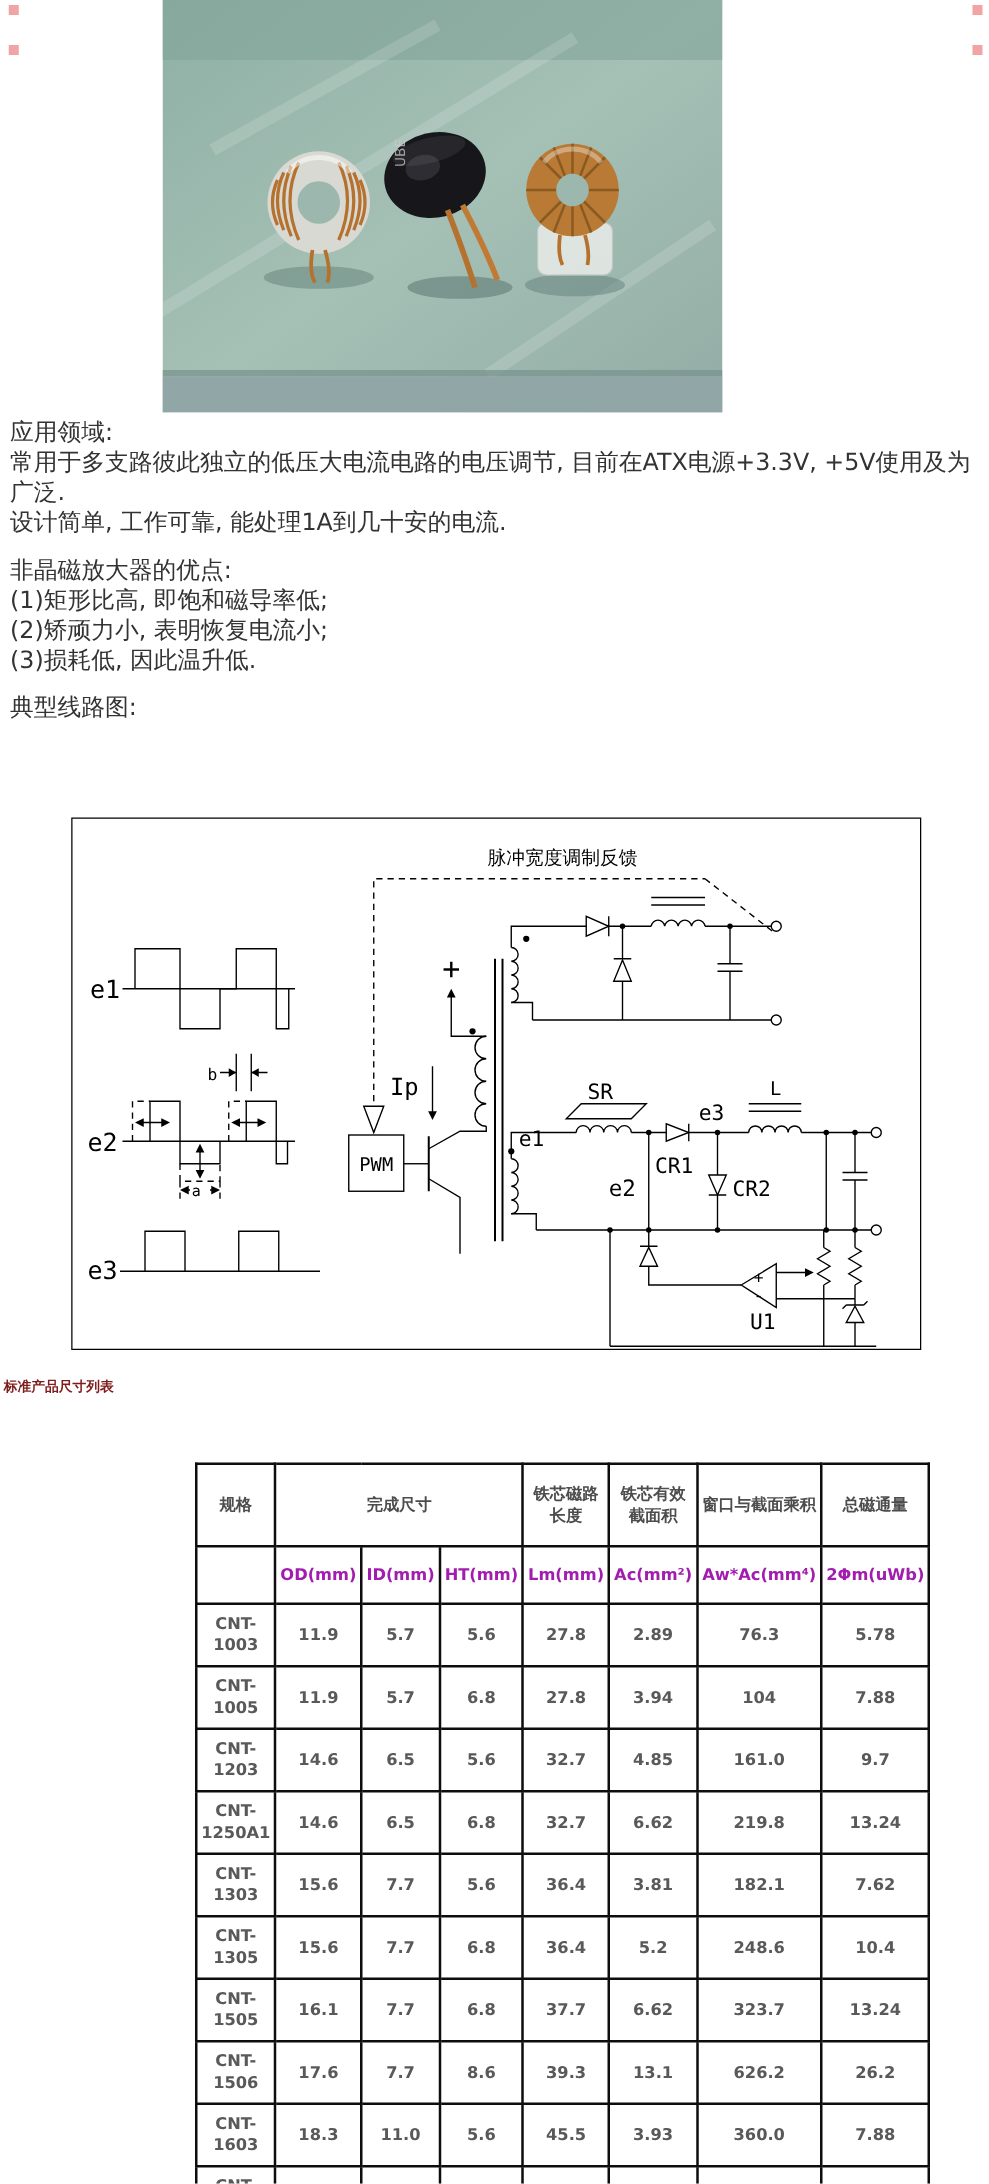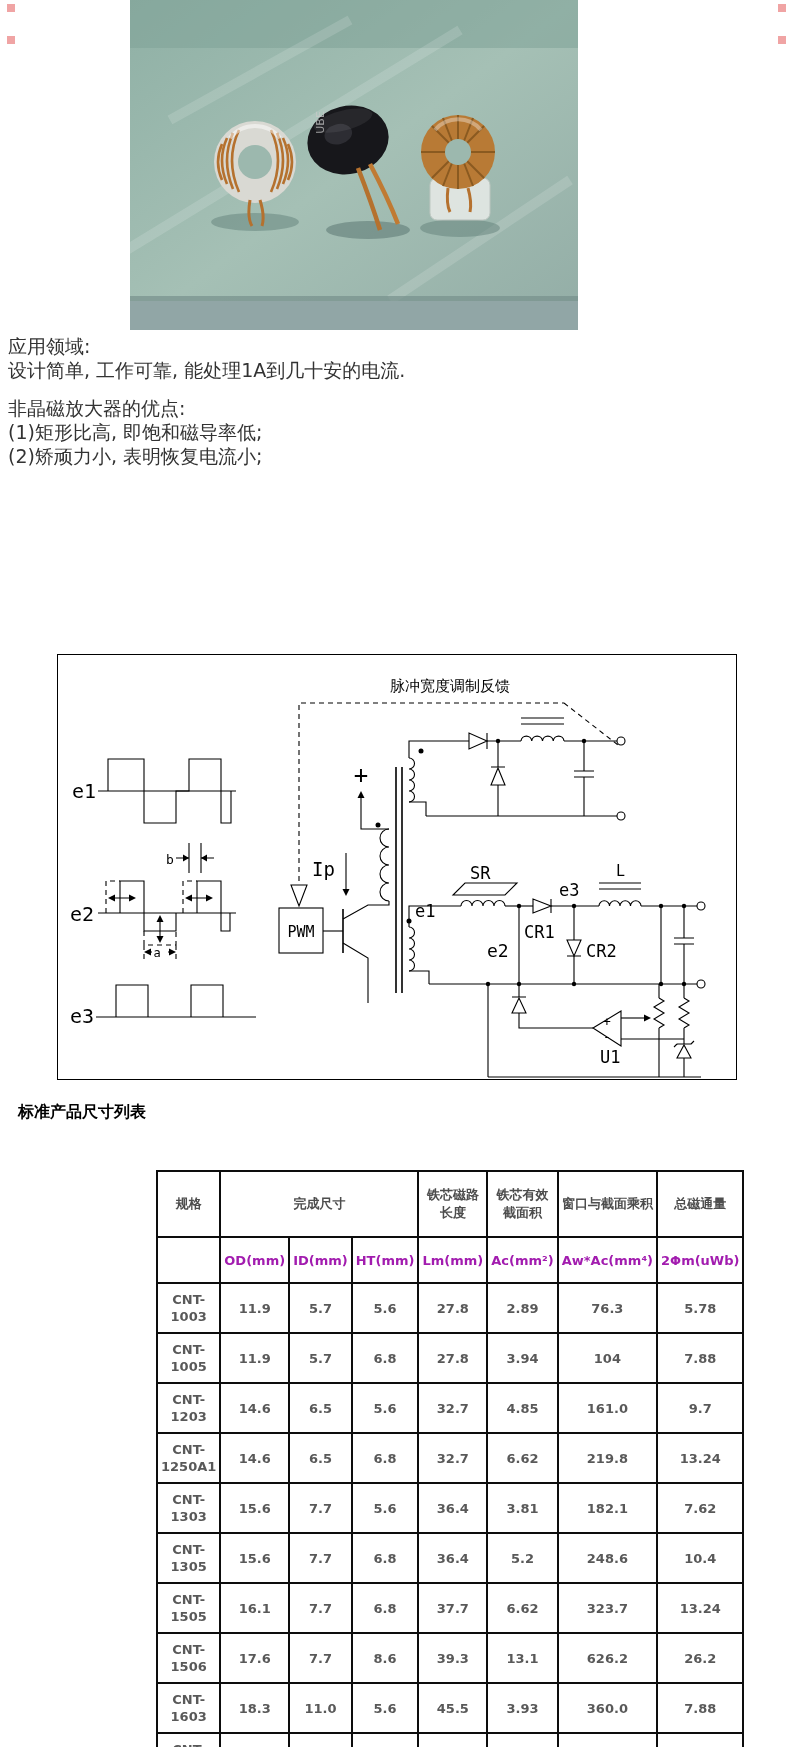--- a/index.html
+++ b/index.html
@@ -16,21 +16,21 @@
   #circuit{position:absolute;left:57px;top:654px;width:678px;height:424px;border:1px solid #000;background:#fff;}
   #circuit svg{display:block;}
   .cline{stroke:#000;stroke-width:1.1;fill:none;}
   .cline2{stroke:#000;stroke-width:1.6;fill:none;}
   .cdash{stroke:#000;stroke-width:1.1;fill:none;stroke-dasharray:5 4;}
   .cfill{fill:#fff;stroke:#000;stroke-width:1.1;}
   .cdot{fill:#000;stroke:none;}
   .clabel{font-family:"DejaVu Sans Mono","Liberation Mono",monospace;fill:#000;}
   .clabel-cjk{font-family:"DejaVu Sans","Liberation Sans",sans-serif;fill:#000;}
   
-  #tbl-heading{position:absolute;left:18px;top:1102px;font-size:16px;font-weight:bold;color:#000000;}
+  #tbl-heading{position:absolute;left:3px;top:1102px;font-size:11px;font-weight:bold;color:#7f1d1d;}
   #tbl-wrap{position:absolute;left:156px;top:1170px;}
   table.spec{border-collapse:collapse;table-layout:fixed;background:#fff;}
   table.spec td{border:2px solid #0d0d0d;text-align:center;vertical-align:middle;
                 font-size:13px;font-weight:bold;color:#595959;padding:2px 3px;}
   table.spec thead tr.r1 td{height:60px;color:#4d4d4d;}
   table.spec thead tr.r2 td{height:40px;color:#a21caf;}
   table.spec tbody td{height:44px;}
   table.spec tbody td.c-name{white-space:pre-line;line-height:17px;text-align:center;}
 </style>
 </head>
@@ -113,24 +113,27 @@
         </g>
         <circle cx="328" cy="152" r="13" fill="#9cb8ae"></circle>
         <path d="M305,130 a30,30 0 0 1 46,0" stroke="#ffffff" stroke-width="4" fill="none" opacity="0.35"></path>
         <path d="M318,188 q-2,16 2,24 M338,188 q4,14 2,24" stroke="#b5712e" stroke-width="3" fill="none"></path>
       </g>
     </svg>
   </div>
 
   <div id="intro">
     <p>应用领域:</p>
+    <p>常用于多支路彼此独立的低压大电流电路的电压调节, 目前在ATX电源+3.3V, +5V使用及为广泛.</p>
     <p>设计简单, 工作可靠, 能处理1A到几十安的电流.</p>
     <p class="grp">非晶磁放大器的优点:</p>
     <p>(1)矩形比高, 即饱和磁导率低;</p>
     <p>(2)矫顽力小, 表明恢复电流小;</p>
+    <p>(3)损耗低, 因此温升低.</p>
+    <p class="grp">典型线路图:</p>
   </div>
 
   <div id="circuit">
     <svg width="678" height="424" viewBox="0 0 678 424">
 
       <text x="14" y="143" font-size="20" class="clabel">e1</text>
       <path class="cline" d="M40,136 H178"></path>
       <path class="cline" d="M50,136 V104 H86 V168 H118 V136 H131 V104 H163 V168 H173 V136"></path>
 
       <text x="12" y="266" font-size="20" class="clabel">e2</text>

